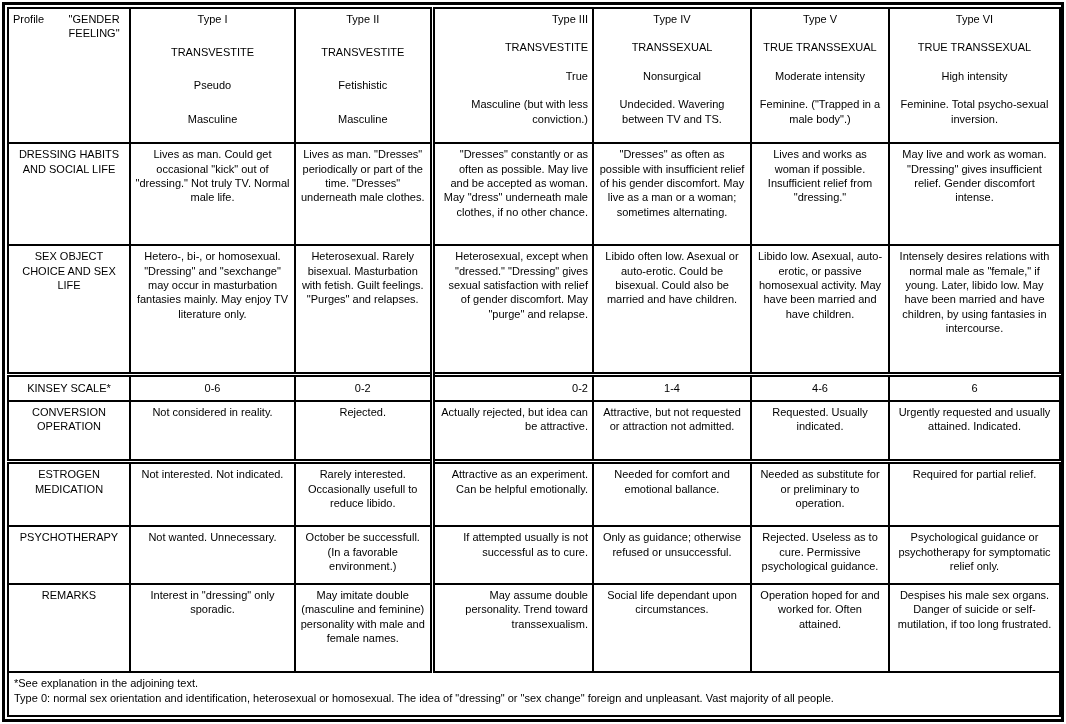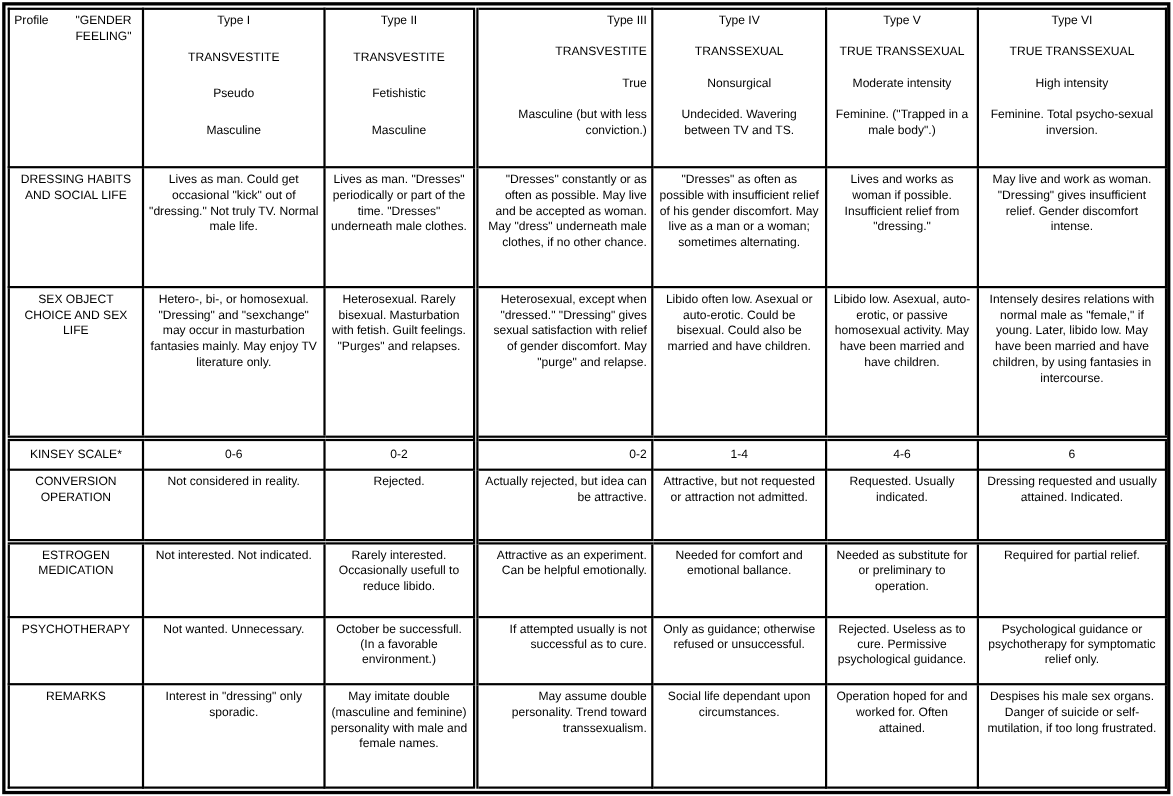--- a/index.html
+++ b/index.html
@@ -171,21 +171,21 @@
       <td>6</td>
     </tr>
 
     <tr class="r-conversion">
       <td class="row-label">CONVERSION OPERATION</td>
       <td>Not considered in reality.</td>
       <td>Rejected.</td>
       <td class="dbl-l">Actually rejected, but idea can be attractive.</td>
       <td>Attractive, but not requested or attraction not admitted.</td>
       <td>Requested. Usually indicated.</td>
-      <td>Dressing requested and usually attained. Indicated.</td>
+      <td>Urgently requested and usually attained. Indicated.</td>
     </tr>
 
     <tr class="r-estrogen dbl-t">
       <td class="row-label">ESTROGEN MEDICATION</td>
       <td>Not interested. Not indicated.</td>
       <td>Rarely interested. Occasionally usefull to reduce libido.</td>
       <td class="dbl-l">Attractive as an experiment. Can be helpful emotionally.</td>
       <td>Needed for comfort and emotional ballance.</td>
       <td>Needed as substitute for or preliminary to operation.</td>
       <td>Required for partial relief.</td>
@@ -204,16 +204,22 @@
     <tr class="r-remarks">
       <td class="row-label">REMARKS</td>
       <td>Interest in "dressing" only sporadic.</td>
       <td>May imitate double (masculine and feminine) personality with male and female names.</td>
       <td class="dbl-l">May assume double personality. Trend toward transsexualism.</td>
       <td>Social life dependant upon circumstances.</td>
       <td>Operation hoped for and worked for. Often attained.</td>
       <td>Despises his male sex organs. Danger of suicide or self-mutilation, if too long frustrated.</td>
     </tr>
 
+    <tr class="foot-row">
+      <td colspan="7">
+        <div class="foot-line">*See explanation in the adjoining text.</div>
+        <div class="foot-line">Type 0: normal sex orientation and identification, heterosexual or homosexual. The idea of "dressing" or "sex change" foreign and unpleasant. Vast majority of all people.</div>
+      </td>
+    </tr>
 
   </tbody>
 </table>
 </div>
 
 </body></html>

